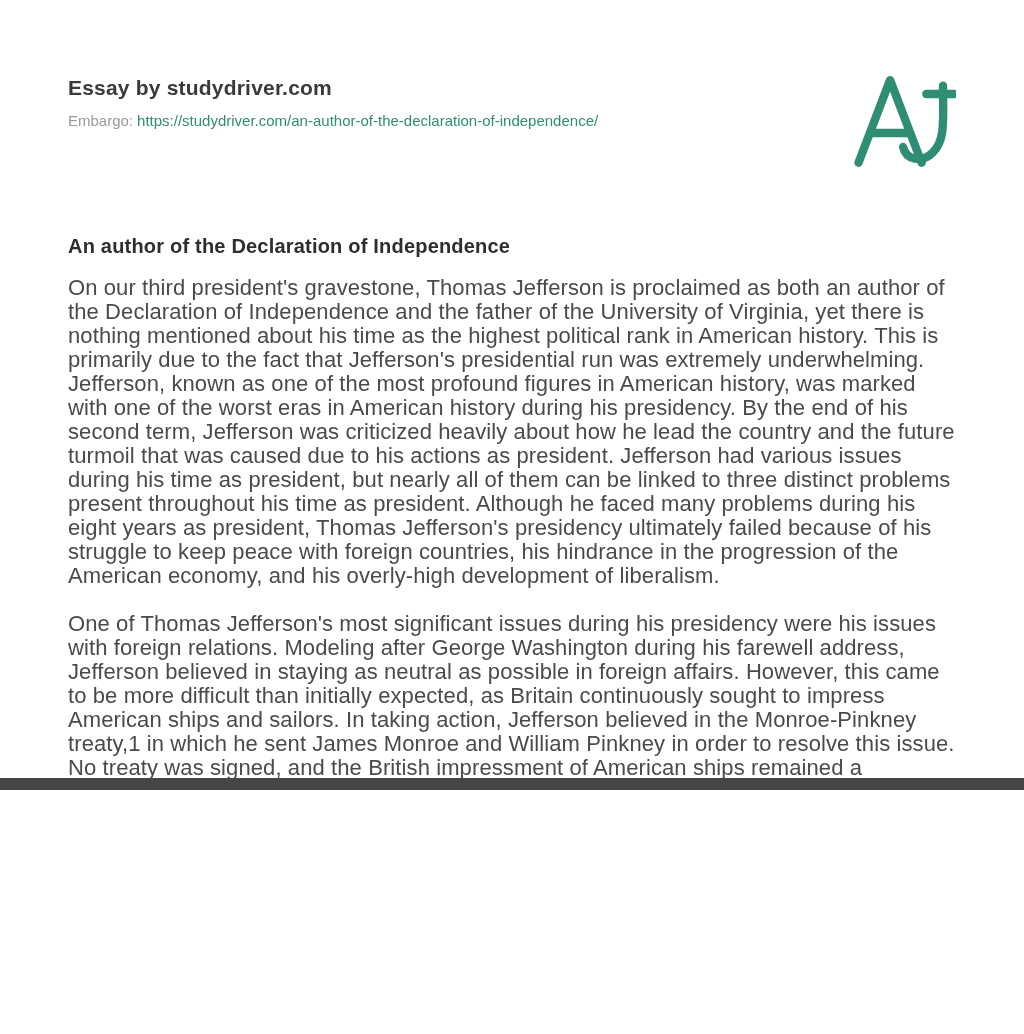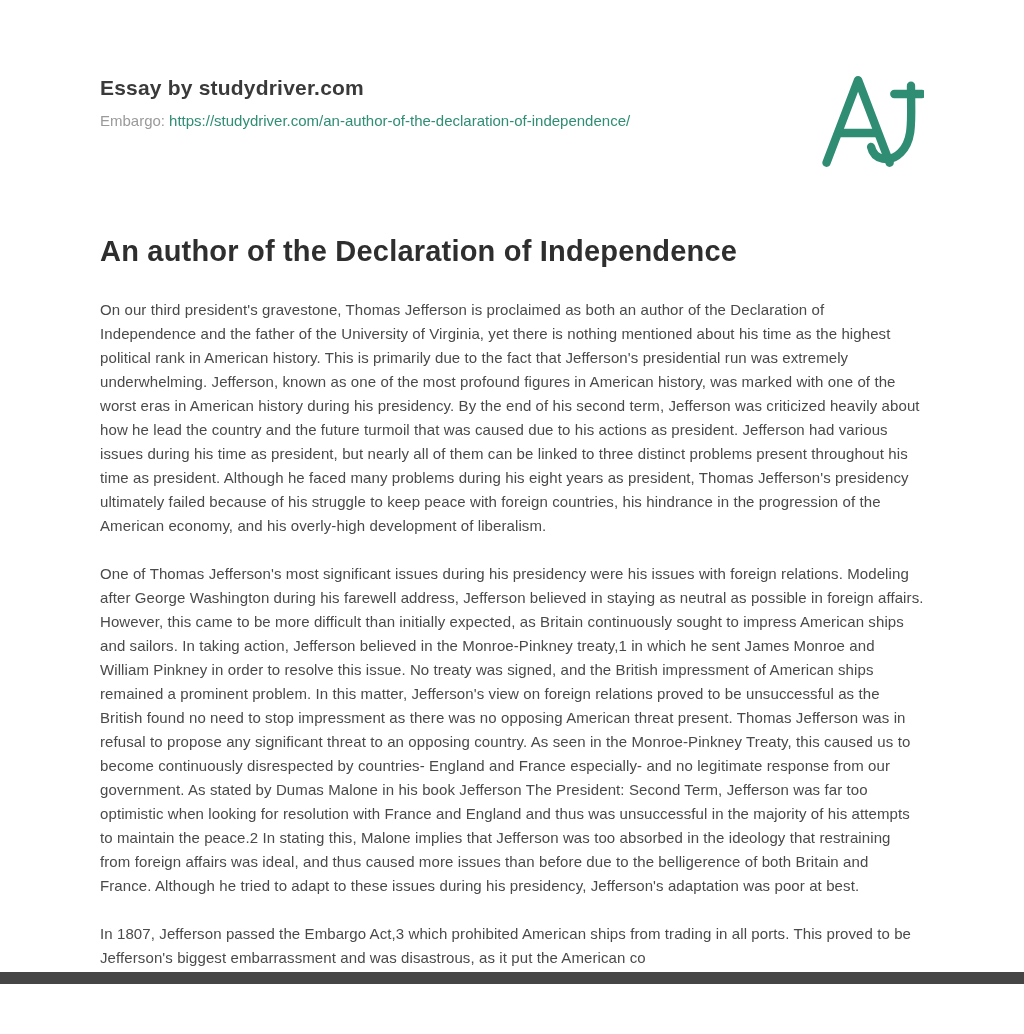--- a/index.html
+++ b/index.html
@@ -7,22 +7,22 @@
   html, body {
     width: 1024px;
     height: 1034px;
     overflow: hidden;
     background: #ffffff;
     font-family: "Liberation Sans", "DejaVu Sans", sans-serif;
   }
   .page {
     position: relative;
     width: 1024px;
-    height: 984px;
-    padding: 0 100px;
+    height: 790px;
+    padding: 0 68px;
     overflow: hidden;
   }
   .header {
     position: relative;
     padding-top: 76px;
   }
   .essay-by {
     font-size: 21px;
     font-weight: 600;
     color: #3a3a3a;
@@ -42,28 +42,28 @@
     position: absolute;
     top: 72px;
     right: 0;
     width: 104px;
     height: 96px;
     color: var(--accent, #2f8d74);
   }
   .logo svg { width: 100%; height: 100%; }
   .essay-title {
     margin-top: 106px;
-    margin-bottom: 30px;
-    font-size: 29px;
+    margin-bottom: 18px;
+    font-size: 20px;
     font-weight: 600;
     color: #2e2e2e;
     letter-spacing: 0.2px;
   }
   .essay-body p {
-    font-size: 15px;
+    font-size: 22px;
     line-height: 24px;
     color: #4a4a4a;
     margin-bottom: 24px;
     letter-spacing: 0.1px;
   }
   .bottom-bar {
     position: absolute;
     left: 0;
     bottom: 0;
     width: 1024px;

